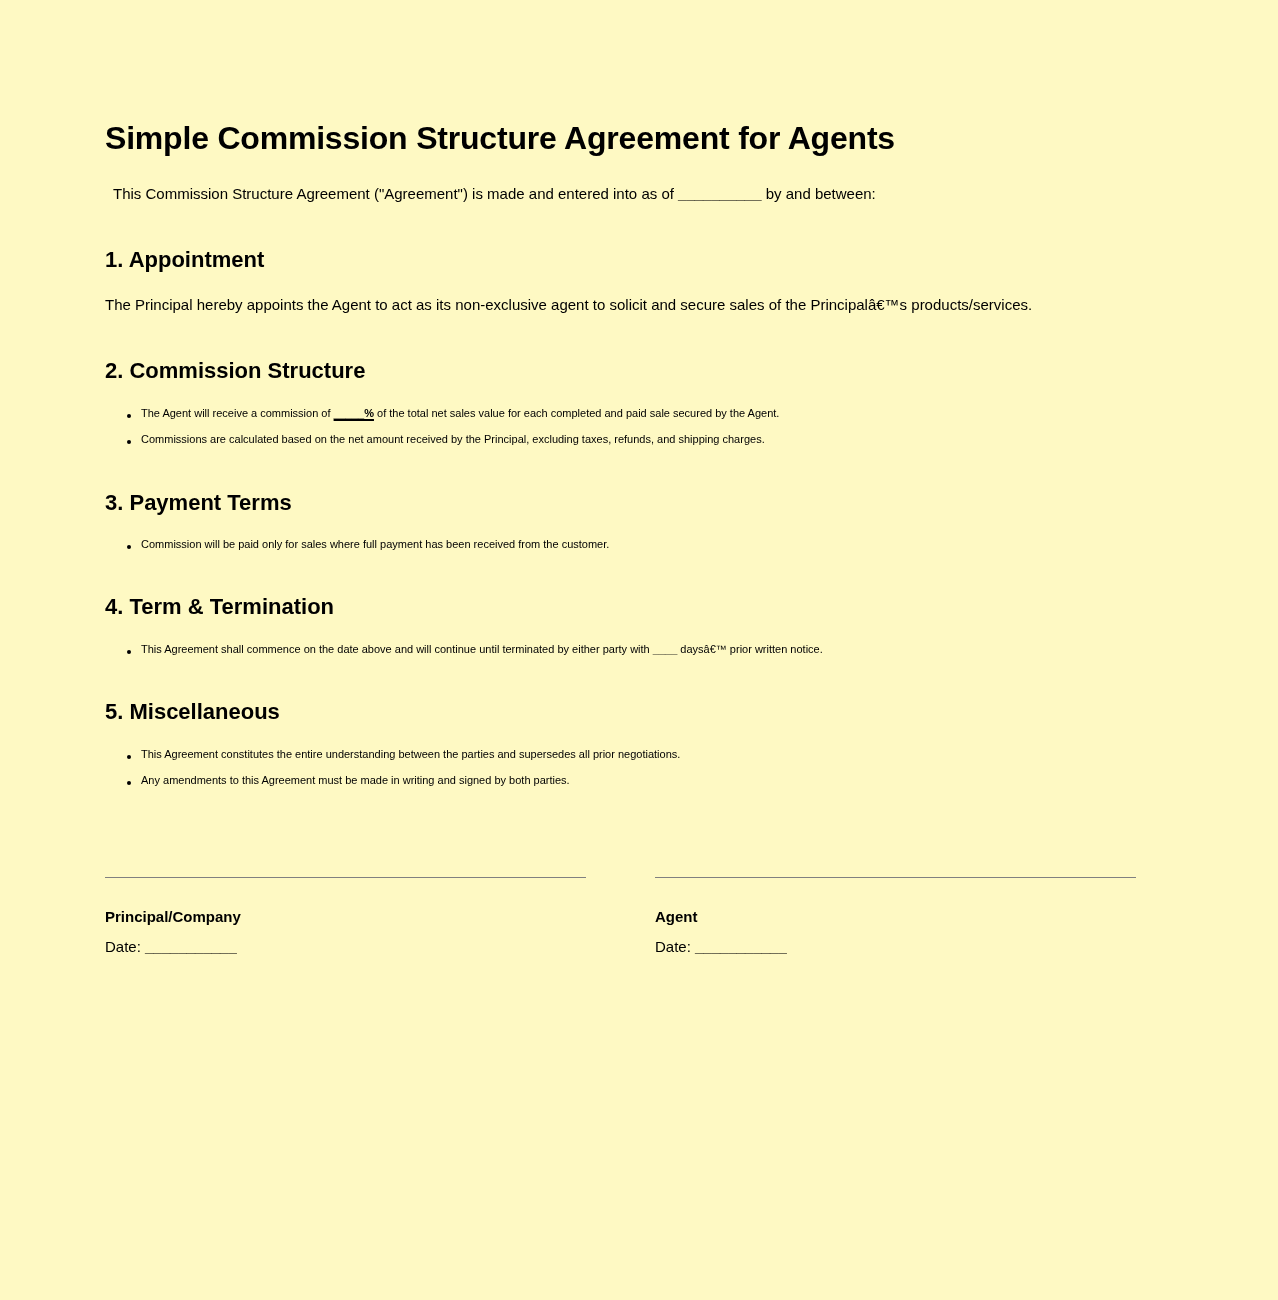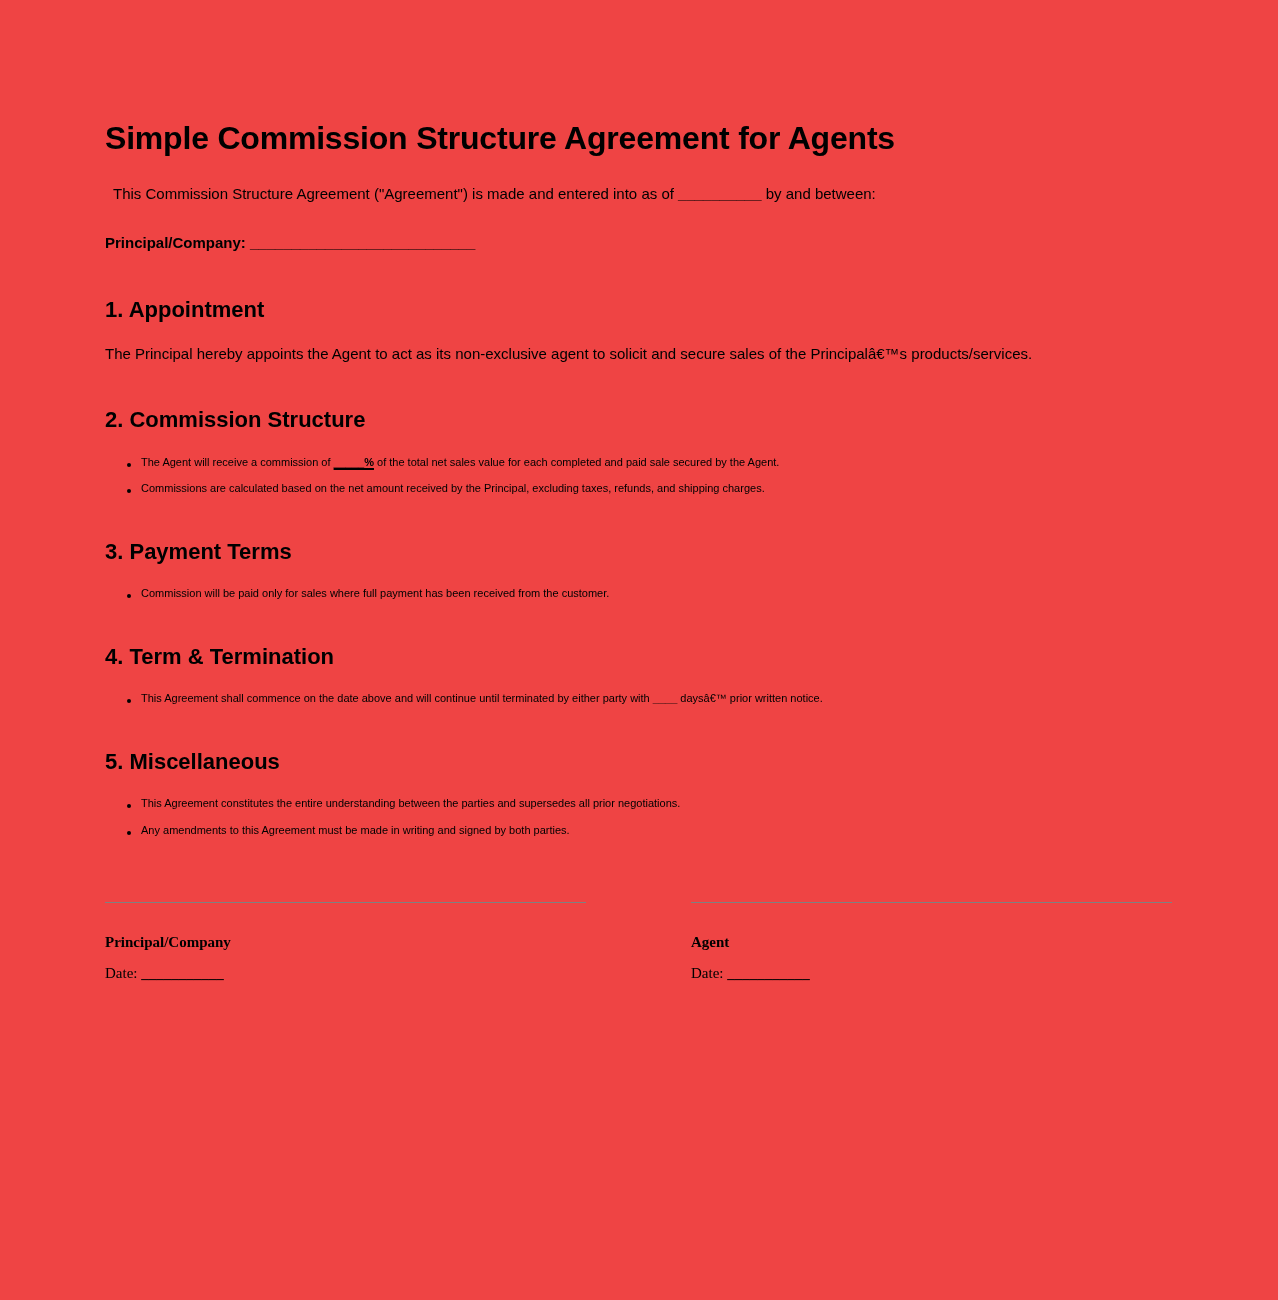--- a/index.html
+++ b/index.html
@@ -13,21 +13,21 @@
     font-family: "Liberation Sans", sans-serif;
     color: #000000;
     -webkit-font-smoothing: antialiased;
   }
   .page {
     position: relative;
     width: 1278px;
     height: 1300px;
     box-sizing: border-box;
     padding: 120px 105px 0 105px;
-    background: #ef4444;
+    background: #fef9c3;
   }
   .doc-title {
     font-size: 32px;
     font-weight: bold;
     line-height: 1.15;
     margin: 0 0 26px 0;
     letter-spacing: -0.2px;
   }
   .intro {
     font-size: 15px;
@@ -80,23 +80,22 @@
     position: absolute;
     left: 0;
     top: 9px;
     width: 4px;
     height: 4px;
     border-radius: 50%;
     background: #000000;
   }
   .sig-block {
     display: flex;
-    margin-top: 64px;
-    gap: 105px;
-    font-family: Liberation Serif, serif;
+    margin-top: 88px;
+    gap: 69px;
   }
   .sig-col {
     width: 481px;
     flex: 0 0 481px;
   }
   .sig-rule {
     border-top: 1px solid #808080;
     height: 0;
     margin-bottom: 28px;
   }
@@ -116,24 +115,20 @@
 <body>
 
 <div class="page">
 
   <h1 class="doc-title">Simple Commission Structure Agreement for Agents</h1>
 
   <p class="intro">
     <span>This Commission Structure Agreement ("Agreement") is made and entered into as of </span><span class="blank">__________</span><span> by and between:</span>
   </p>
 
-  <p class="party-line">
-    <span>Principal/Company:</span>
-    <span class="blank">___________________________</span>
-  </p>
 
   <h2 class="section-title">1. Appointment</h2>
   <p class="body-text">The Principal hereby appoints the Agent to act as its non-exclusive agent to solicit and secure sales of the Principalâ€™s products/services.</p>
 
   <h2 class="section-title">2. Commission Structure</h2>
   <ul class="bullets">
     <li>
       <span>The Agent will receive a commission of </span><span class="blank-u">_____%</span><span> of the total net sales value for each completed and paid sale secured by the Agent.</span>
     </li>
     <li>Commissions are calculated based on the net amount received by the Principal, excluding taxes, refunds, and shipping charges.</li>

